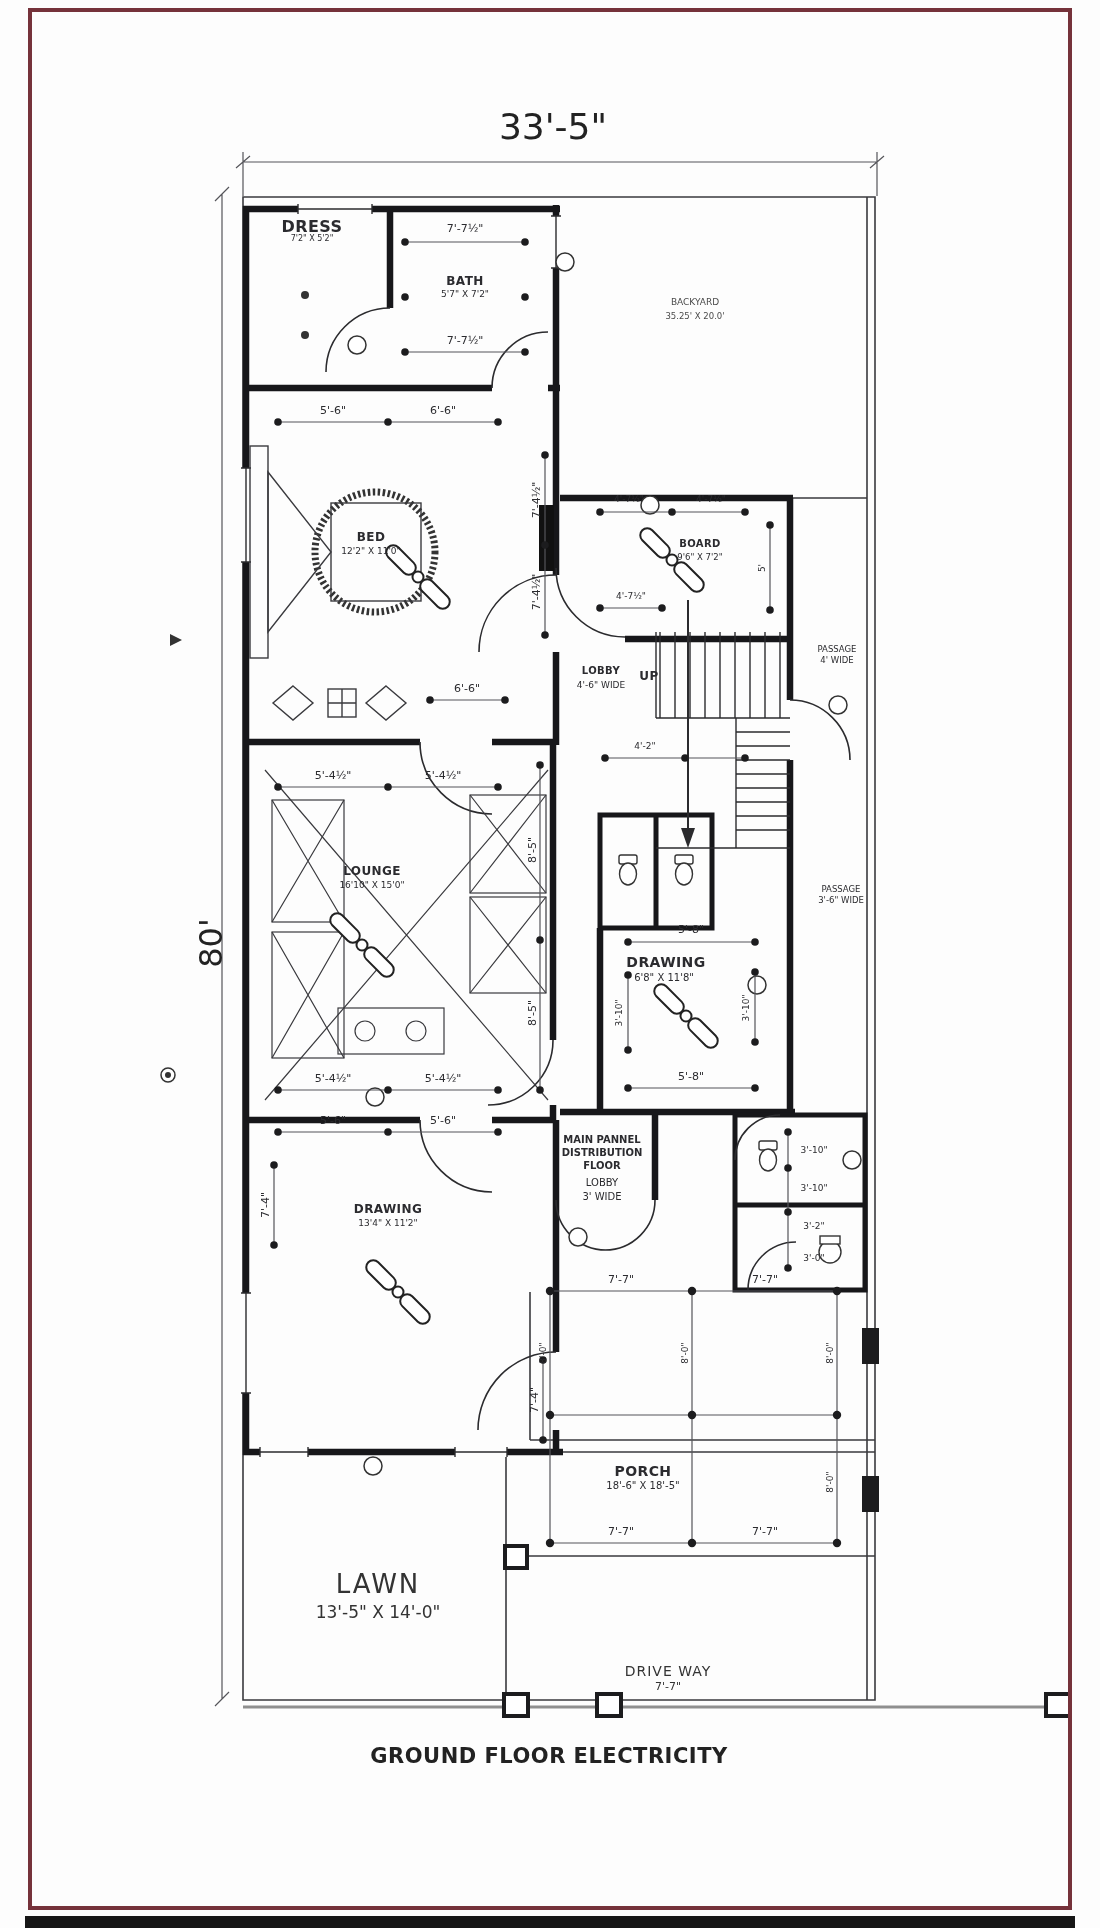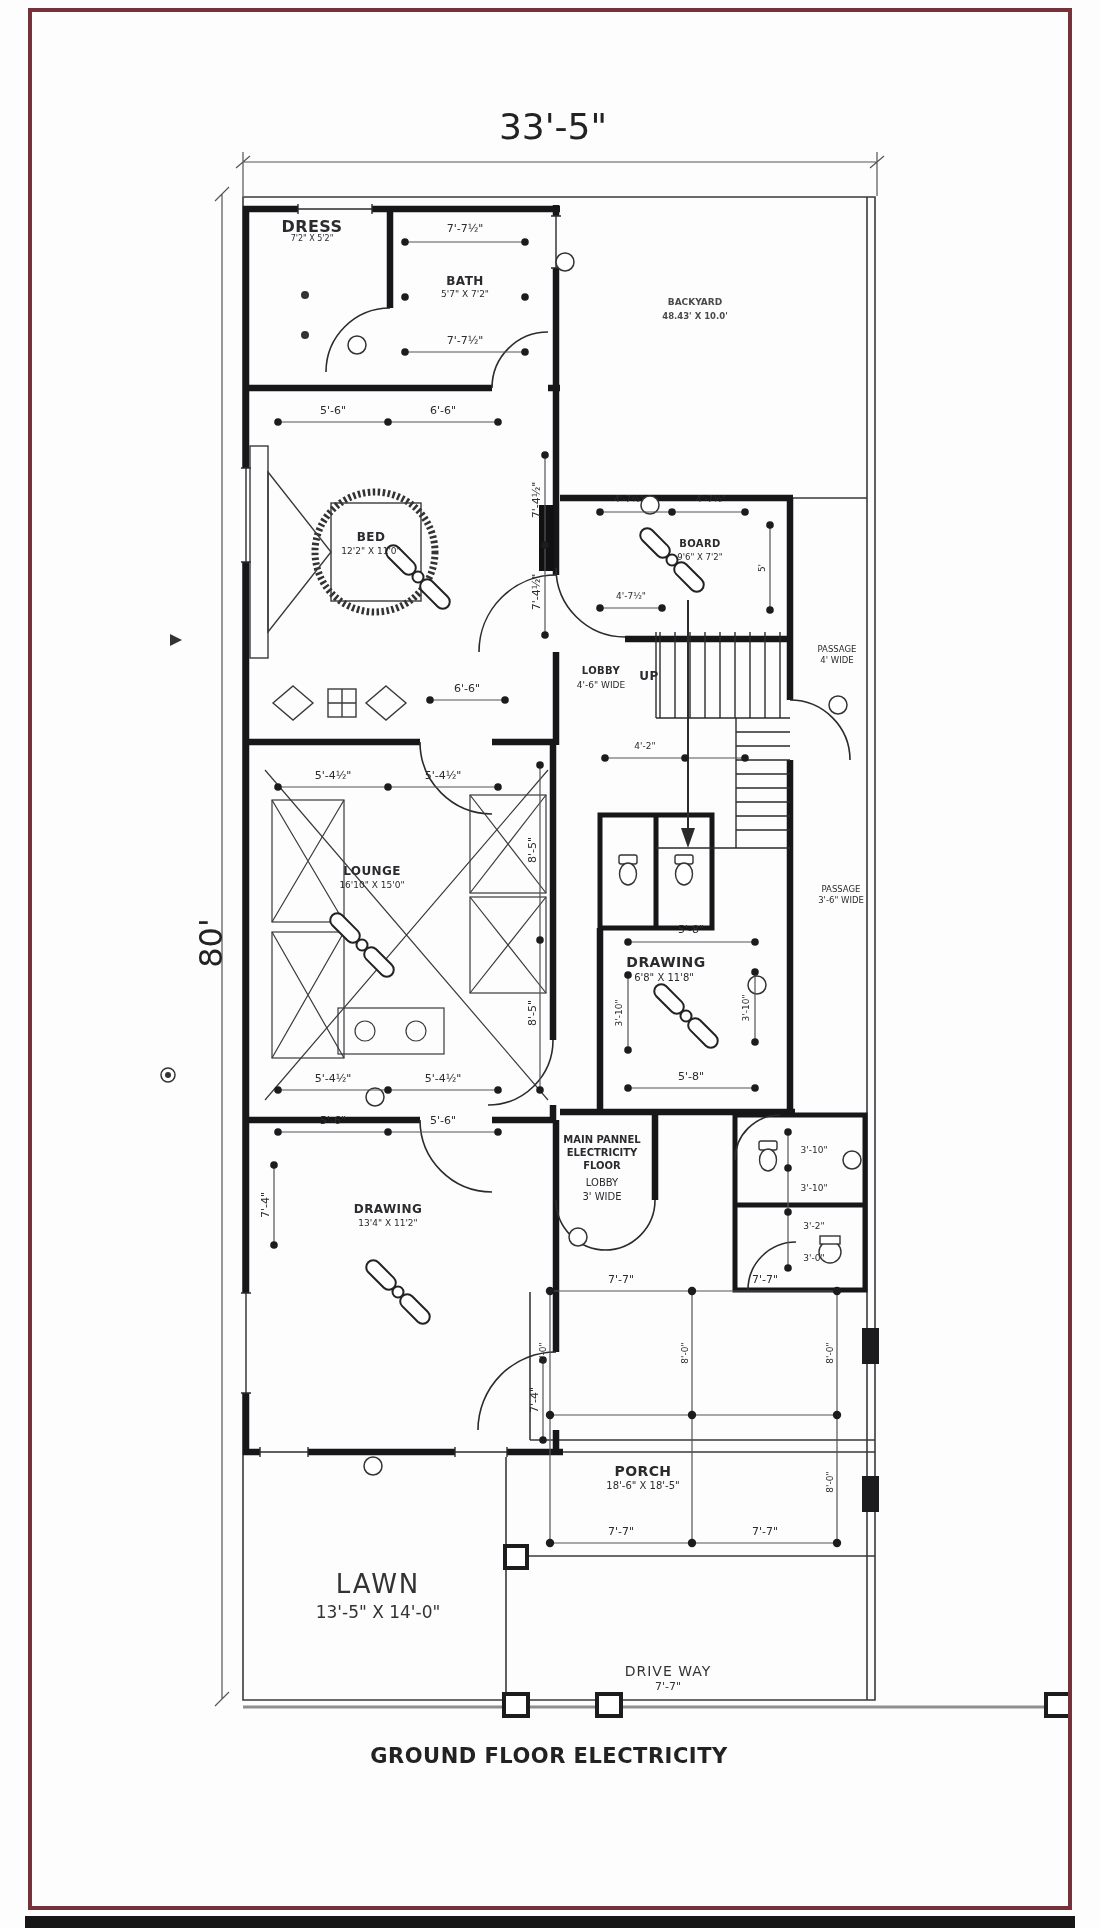--- a/index.html
+++ b/index.html
@@ -14,21 +14,21 @@
   .dimS{font-size:9px;}
   .room{font-size:12px;font-weight:700;letter-spacing:.4px;}
   .roomS{font-size:9px;}
   .big{font-size:36px;color:#222;}
   .big80{font-size:32px;color:#222;}
   .lawn1{font-size:26px;letter-spacing:2px;color:#333;}
   .lawn2{font-size:17px;color:#333;}
   .dw1{font-size:14px;letter-spacing:1px;color:#333;}
   .title{font-size:21px;font-weight:700;letter-spacing:.5px;color:#222;}
   .panel{font-size:10px;font-weight:700;}
-  .grey{color:#4a4a4a;font-weight:bold;}
+  .grey{color:#4a4a4a;}
 </style>
 </head>
 <body>
 
 <div class="canvas">
 
   <svg class="plan" width="1100" height="1928" viewBox="0 0 1100 1928">
     <defs>
       <g id="fan" stroke="#222" stroke-width="2" fill="#fff">
         <rect x="6" y="-7" width="36" height="14" rx="7"></rect>
@@ -265,33 +265,33 @@
 
     <div class="lbl room" style="left:312px;top:227px;font-size:16px">DRESS</div>
     <div class="lbl roomS" style="left:312px;top:239px;font-size:8px">7'2" X 5'2"</div>
     <div class="lbl room" style="left:465px;top:281px">BATH</div>
     <div class="lbl roomS" style="left:465px;top:294px">5'7" X 7'2"</div>
     <div class="lbl room" style="left:371px;top:537px">BED</div>
     <div class="lbl roomS" style="left:371px;top:551px">12'2" X 11'0"</div>
     <div class="lbl room" style="left:700px;top:544px;font-size:10px">BOARD</div>
     <div class="lbl roomS" style="left:700px;top:557px;font-size:8.5px">9'6" X 7'2"</div>
     <div class="lbl grey" style="left:695px;top:302px;font-size:9px">BACKYARD</div>
-    <div class="lbl grey" style="left:695px;top:316px;font-size:8.5px">48.43' X 10.0'</div>
+    <div class="lbl grey" style="left:695px;top:316px;font-size:8.5px">35.25' X 20.0'</div>
     <div class="lbl room" style="left:601px;top:671px;font-size:10px">LOBBY</div>
     <div class="lbl roomS" style="left:601px;top:685px">4'-6" WIDE</div>
     <div class="lbl room" style="left:649px;top:676px;font-size:12px">UP</div>
     <div class="lbl room" style="left:372px;top:871px">LOUNGE</div>
     <div class="lbl roomS" style="left:372px;top:885px">16'10" X 15'0"</div>
     <div class="lbl room" style="left:666px;top:962px;font-size:14px">DRAWING</div>
     <div class="lbl roomS" style="left:664px;top:978px;font-size:10px">6'8" X 11'8"</div>
     <div class="lbl room" style="left:388px;top:1209px">DRAWING</div>
     <div class="lbl roomS" style="left:388px;top:1223px">13'4" X 11'2"</div>
 
     <div class="lbl panel" style="left:602px;top:1140px">MAIN PANNEL</div>
-    <div class="lbl panel" style="left:602px;top:1153px">ELECTRICITY</div>
+    <div class="lbl panel" style="left:602px;top:1153px">DISTRIBUTION</div>
     <div class="lbl panel" style="left:602px;top:1166px">FLOOR</div>
     <div class="lbl" style="left:602px;top:1183px;font-size:10px">LOBBY</div>
     <div class="lbl" style="left:602px;top:1197px;font-size:10px">3' WIDE</div>
 
     <div class="lbl room" style="left:643px;top:1471px;font-size:14px">PORCH</div>
     <div class="lbl roomS" style="left:643px;top:1486px;font-size:10px">18'-6" X 18'-5"</div>
     <div class="lbl lawn1" style="left:378px;top:1584px">LAWN</div>
     <div class="lbl lawn2" style="left:378px;top:1612px">13'-5" X 14'-0"</div>
     <div class="lbl dw1" style="left:668px;top:1671px">DRIVE WAY</div>
     <div class="lbl" style="left:668px;top:1686px;font-size:11px;color:#333">7'-7"</div>

